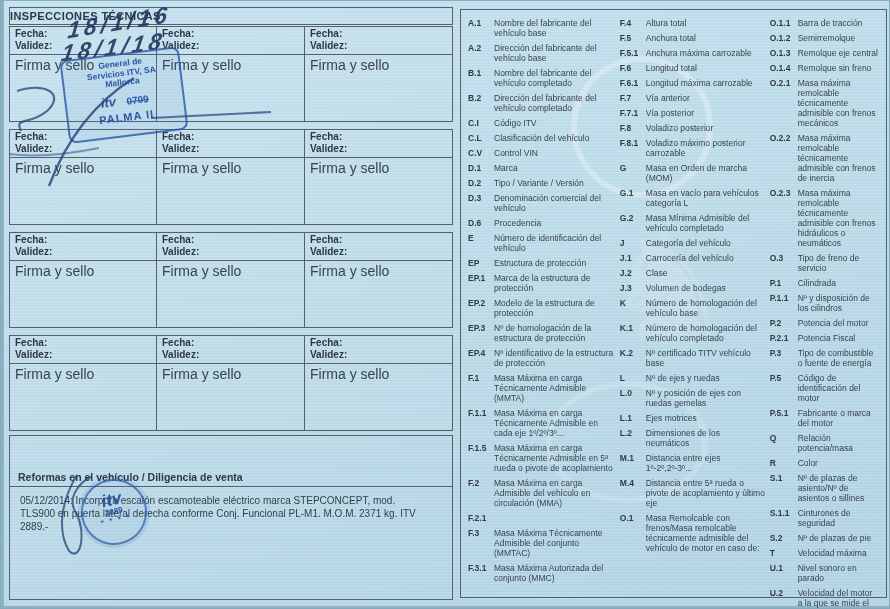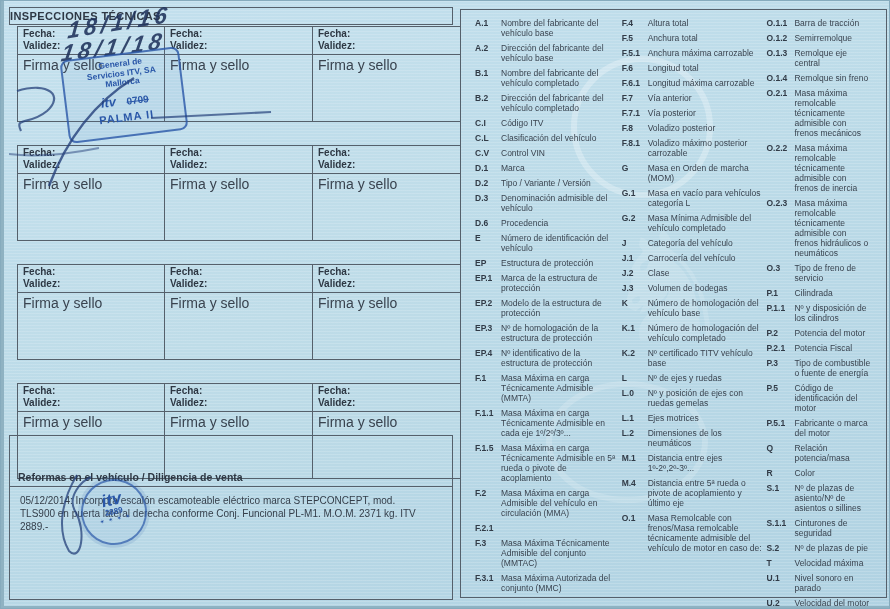--- a/index.html
+++ b/index.html
@@ -19,23 +19,23 @@
     box-shadow: inset 3px 0 0 #8fb2c2, inset 0 -2px 0 #8fb2c2;
   }
   
   .left{position:absolute;left:8px;top:0;width:444px;height:609px;}
   .insp-header{
     position:absolute;left:0;top:6px;width:442px;height:16px;
     border:1px solid var(--line);text-align:left;font-weight:bold;
     font-size:11px;line-height:16px;letter-spacing:.4px;color:#2e3844;
   }
   .insp-grid{
-    position:absolute;left:8px;top:25px;width:444px;
+    position:absolute;left:0;top:25px;width:444px;
     display:grid;grid-template-columns:repeat(3,1fr);
-    grid-template-rows:repeat(4,96px);row-gap:23px;
+    grid-template-rows:repeat(4,96px);row-gap:7px;
   }
   .cell{border:1px solid var(--line);border-left:none;background:rgba(255,255,255,.03);}
   .insp-grid > div:nth-of-type(3n+1){border-left:1px solid var(--line);}
   .cell-top{height:25px;border-bottom:1px solid var(--line);padding:1px 5px;}
   .cell-top div{font-weight:bold;font-size:10px;line-height:11.5px;color:#2e3844;}
   .cell-firma{padding:2px 5px;font-size:14px;color:#39434f;}
   
   .hw{
     position:absolute;color:#20335c;font-style:italic;font-weight:bold;
     font-size:23px;letter-spacing:4px;transform:rotate(-9deg) skewX(-14deg);
@@ -73,21 +73,21 @@
     box-shadow:0 0 0 3px rgba(42,87,168,.12);
     background:rgba(90,135,200,.06);
   }
   .r-logo{font-style:italic;font-weight:bold;font-size:17px;line-height:17px;margin-top:10px;}
   .r-num{font-size:8px;font-weight:bold;line-height:8px;}
   .r-stars{font-size:6px;line-height:7px;letter-spacing:1px;}
   .sig{position:absolute;pointer-events:none;}
   
   .right{
     position:absolute;left:459px;top:8px;width:427px;height:589px;
-    border:1px solid var(--line);box-sizing:border-box;padding:8px 14px;
+    border:1px solid var(--line);box-sizing:border-box;padding:8px 7px;
     display:flex;gap:4px;
   }
   .lcol{font-size:8.5px;line-height:10px;color:#39434f;}
   .lcol1{width:150px;} .lcol2{width:148px;} .lcol3{width:111px;}
   .lentry{display:flex;margin-bottom:5px;}
   .lcode{flex:0 0 26px;font-weight:bold;color:#313b47;}
   .lcol3 .lcode{flex-basis:28px;}
   .ldesc{flex:1;}
   
   .wm{position:absolute;pointer-events:none;color:rgba(255,255,255,.45);}
@@ -291,21 +291,21 @@
           <span class="ldesc">Marca</span>
         </div>
 
         <div class="lentry">
           <span class="lcode">D.2</span>
           <span class="ldesc">Tipo / Variante / Versión</span>
         </div>
 
         <div class="lentry">
           <span class="lcode">D.3</span>
-          <span class="ldesc">Denominación admisible del vehículo</span>
+          <span class="ldesc">Denominación comercial del vehículo</span>
         </div>
 
         <div class="lentry">
           <span class="lcode">D.6</span>
           <span class="ldesc">Procedencia</span>
         </div>
 
         <div class="lentry">
           <span class="lcode">E</span>
           <span class="ldesc">Número de identificación del vehículo</span>

